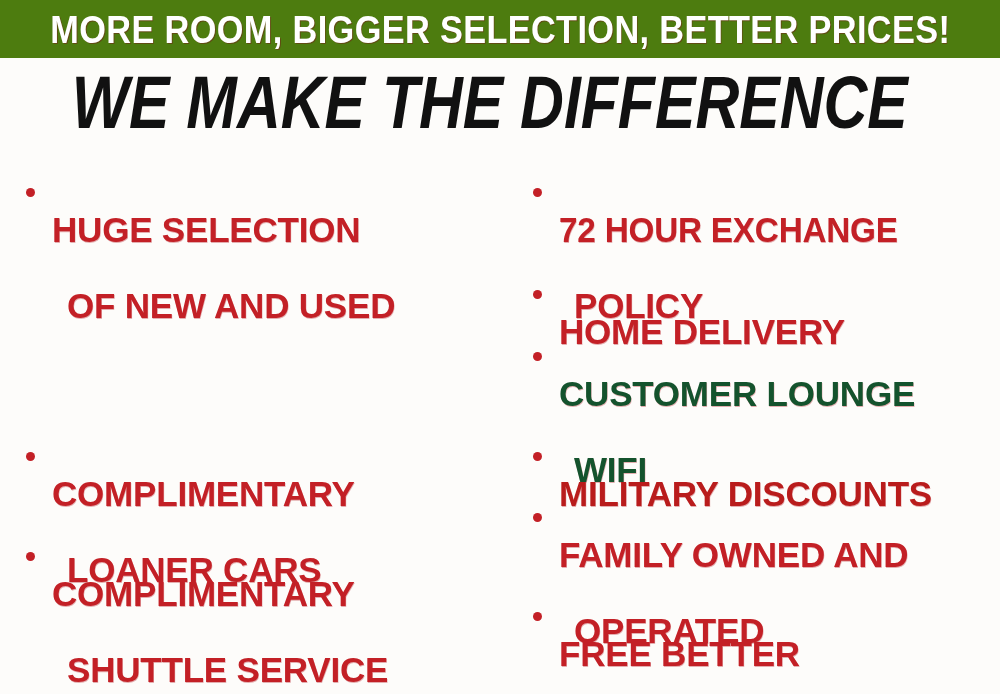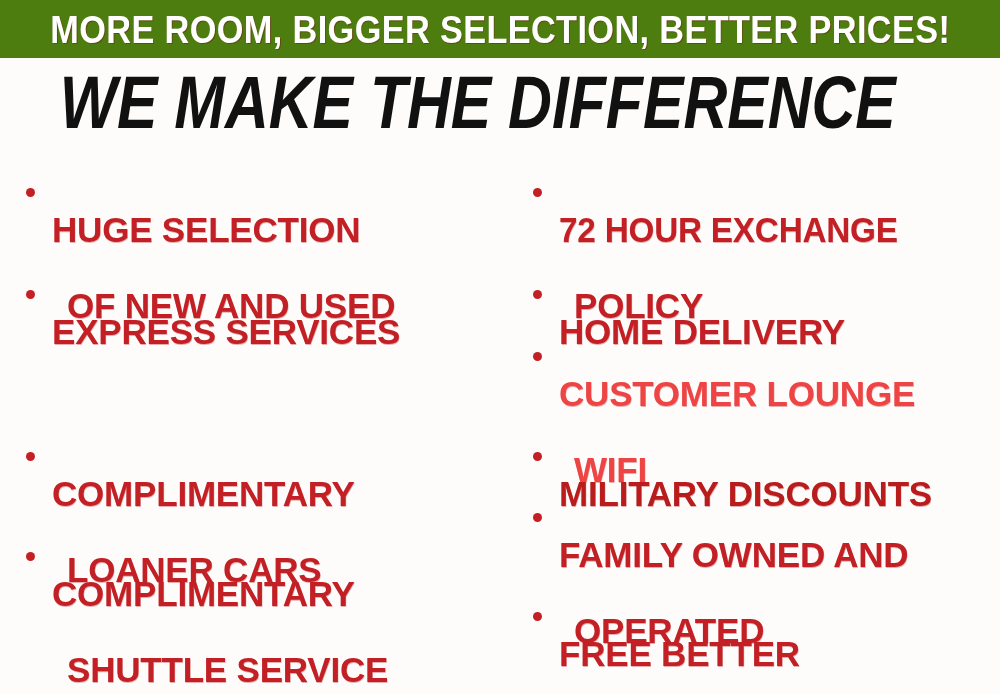--- a/index.html
+++ b/index.html
@@ -42,27 +42,27 @@
     letter-spacing: 0.4px;
     white-space: nowrap;
     transform: scaleX(0.88);
     transform-origin: center center;
     text-shadow: 1px 1px 0 rgba(120,18,24,0.45);
   }
 
   
   .headline-wrap {
     position: absolute;
-    left: 8px;
+    left: 0;
     top: 62px;
     width: 980px;
     height: 82px;
     display: flex;
     align-items: center;
-    justify-content: flex-end;
+    justify-content: center;
   }
   .headline {
     color: #111111;
     font-family: "Liberation Sans Narrow", "Liberation Sans", sans-serif;
     font-weight: bold;
     font-style: italic;
     font-size: 74px;
     line-height: 1;
     letter-spacing: 0px;
     white-space: nowrap;
@@ -148,23 +148,20 @@
 
   <div class="columns">
 
     <div class="col col-left">
 
       <div class="bullet-item it0" style="color: rgb(195, 32, 38);">
         <span class="l1">HUGE SELECTION</span>
         <span class="l2">OF NEW AND USED</span>
       </div>
 
-      <div class="bullet-item it1" style="color: rgb(195, 32, 38);">
-        <span class="l1">EXPRESS SERVICES</span>
-      </div>
 
 
       <div class="bullet-item it3" style="color: rgb(195, 32, 38);">
         <span class="l1">COMPLIMENTARY</span>
         <span class="l2">LOANER CARS</span>
       </div>
 
       <div class="bullet-item it4" style="color: rgb(195, 32, 38);">
         <span class="l1">COMPLIMENTARY</span>
         <span class="l2">SHUTTLE SERVICE</span>
@@ -176,21 +173,21 @@
 
       <div class="bullet-item it0" style="color: rgb(195, 32, 38);">
         <span class="l1 condensed">72 HOUR EXCHANGE</span>
         <span class="l2">POLICY</span>
       </div>
 
       <div class="bullet-item it1" style="color: rgb(195, 32, 38);">
         <span class="l1">HOME DELIVERY</span>
       </div>
 
-      <div class="bullet-item it2" style="color: #ef4444;">
+      <div class="bullet-item it2" style="color: #14532d;">
         <span class="l1">CUSTOMER LOUNGE</span>
         <span class="l2">WIFI</span>
       </div>
 
       <div class="bullet-item it3" style="color: #b91c1c;">
         <span class="l1">MILITARY DISCOUNTS</span>
       </div>
 
       <div class="bullet-item it4" style="color: rgb(195, 32, 38);">
         <span class="l1">FAMILY OWNED AND</span>

